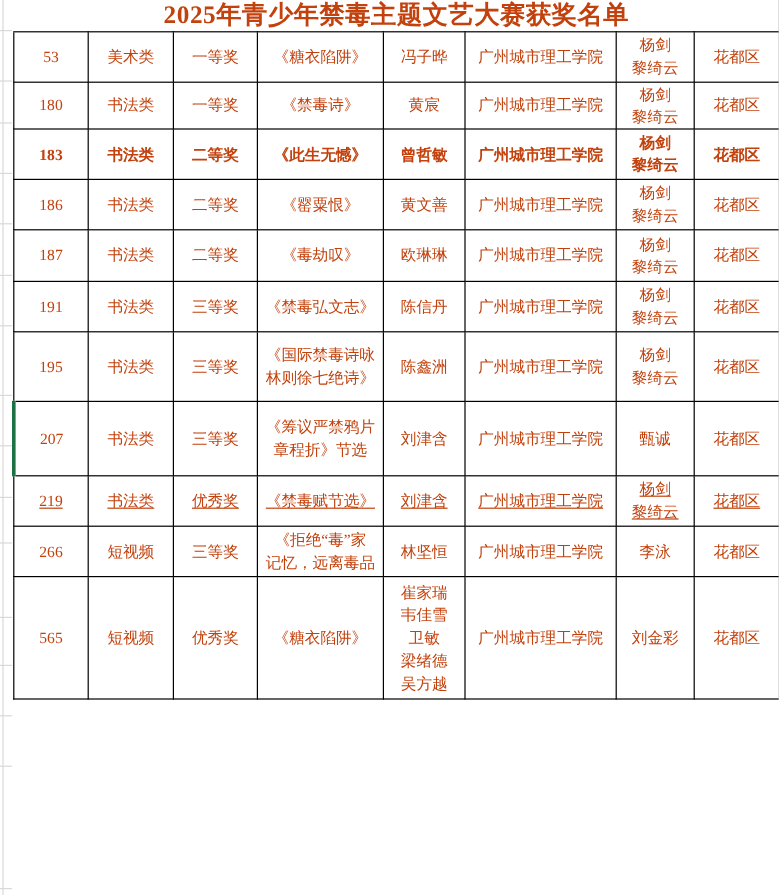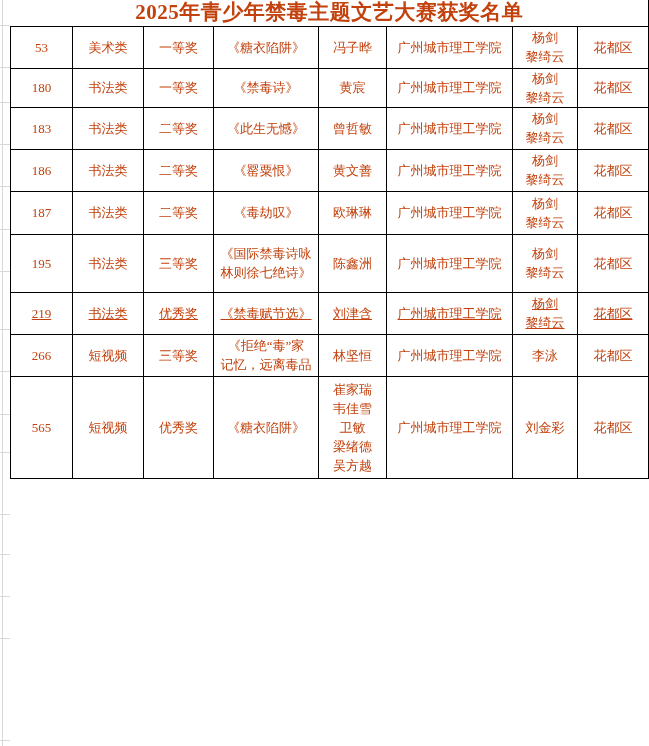--- a/index.html
+++ b/index.html
@@ -87,21 +87,21 @@
           <td>180</td>
           <td>书法类</td>
           <td>一等奖</td>
           <td>《禁毒诗》</td>
           <td>黄宸</td>
           <td>广州城市理工学院</td>
           <td>杨剑
 黎绮云</td>
           <td>花都区</td>
         </tr>
-        <tr style="height: 42px;">
+        <tr style="height: 42px; font-weight: bold;">
           <td>183</td>
           <td>书法类</td>
           <td>二等奖</td>
           <td>《此生无憾》</td>
           <td>曾哲敏</td>
           <td>广州城市理工学院</td>
           <td>杨剑
 黎绮云</td>
           <td>花都区</td>
         </tr>
@@ -120,30 +120,52 @@
           <td>187</td>
           <td>书法类</td>
           <td>二等奖</td>
           <td>《毒劫叹》</td>
           <td>欧琳琳</td>
           <td>广州城市理工学院</td>
           <td>杨剑
 黎绮云</td>
           <td>花都区</td>
         </tr>
+        <tr style="height: 42px;">
+          <td>191</td>
+          <td>书法类</td>
+          <td>三等奖</td>
+          <td>《禁毒弘文志》</td>
+          <td>陈信丹</td>
+          <td>广州城市理工学院</td>
+          <td>杨剑
+黎绮云</td>
+          <td>花都区</td>
+        </tr>
         <tr style="height: 58px;">
           <td>195</td>
           <td>书法类</td>
           <td>三等奖</td>
           <td>《国际禁毒诗咏
 林则徐七绝诗》</td>
           <td>陈鑫洲</td>
           <td>广州城市理工学院</td>
           <td>杨剑
 黎绮云</td>
+          <td>花都区</td>
+        </tr>
+        <tr class="selected" style="height: 62px;">
+          <td>207</td>
+          <td>书法类</td>
+          <td>三等奖</td>
+          <td>《筹议严禁鸦片
+章程折》节选</td>
+          <td>刘津含</td>
+          <td>广州城市理工学院</td>
+          <td>甄诚</td>
           <td>花都区</td>
         </tr>
         <tr style="height: 42px; text-decoration: underline;">
           <td>219</td>
           <td>书法类</td>
           <td>优秀奖</td>
           <td>《禁毒赋节选》</td>
           <td>刘津含</td>
           <td>广州城市理工学院</td>
           <td>杨剑

